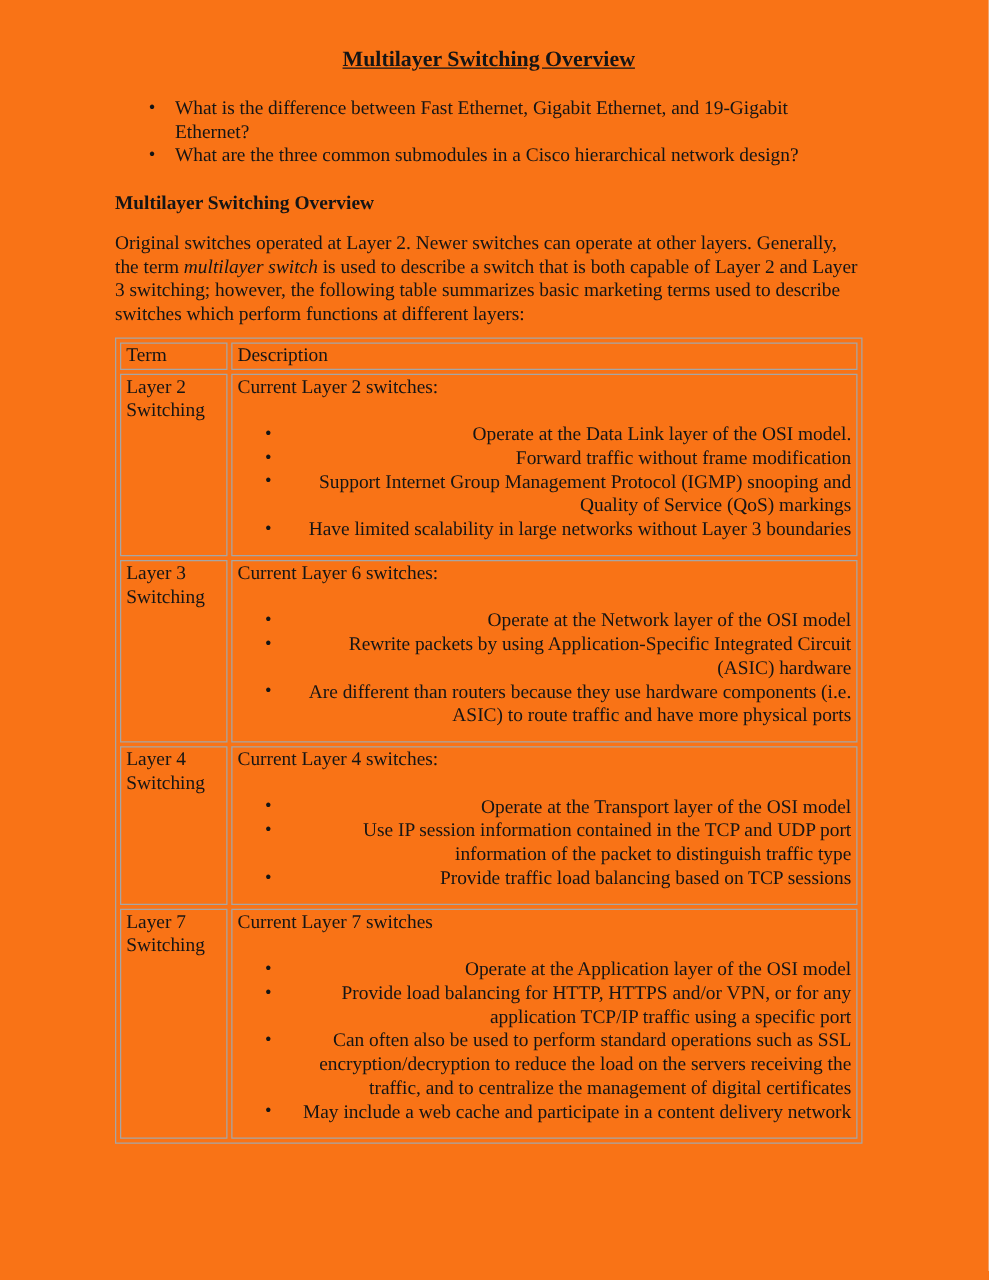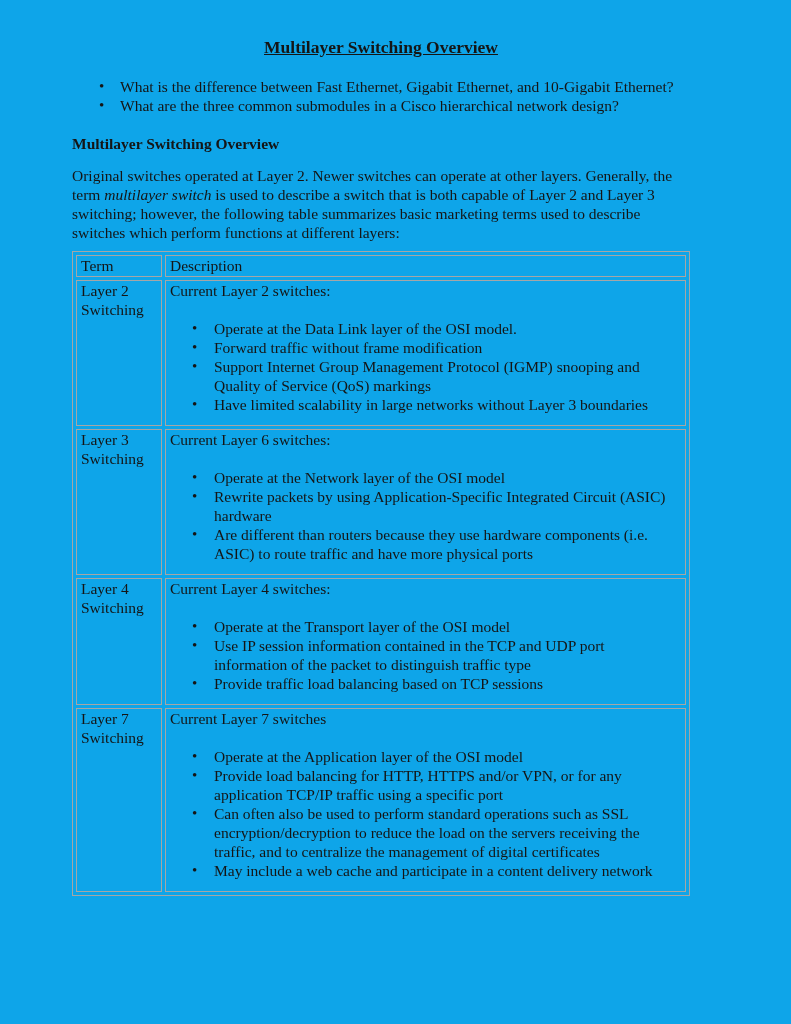--- a/index.html
+++ b/index.html
@@ -1,22 +1,22 @@
 <!DOCTYPE html>
 <html><head>
 <meta charset="utf-8">
 <style>
   html,body{margin:0;padding:0;background:#e8e8e8;}
   .page{
     position:relative;
     width:791px;height:1024px;
     margin:0 auto;
-    background:#0ea5e9;
+    background:#f97316;
     box-sizing:border-box;
-    padding:28px 101px 0 72px;
+    padding:28px 101px 0 92px;
     font-family:"Liberation Serif","DejaVu Serif",serif;
     font-size:15.5px;
     line-height:19px;
     color:#151515;
     overflow:hidden;
   }
   .doc-title{
     font-size:17.5px;
     font-weight:bold;
     text-decoration:underline;
@@ -60,33 +60,33 @@
   table.switch-table td{
     border:1px solid #a6a6a6;
     padding:0 4px 1px 4px;
     font-weight:normal;
     text-align:left;
     vertical-align:top;
   }
   th.col-term,td.term-cell{width:76px;}
   td.term-cell{vertical-align:middle;margin-left:28px;}
   td.desc-cell .cell-intro{margin:0;}
-  td.desc-cell ul.bullets{margin:19px 0 10px 0;padding-left:44px;}
+  td.desc-cell ul.bullets{margin:19px 0 10px 0;padding-left:44px;text-align:right;}
   td.desc-cell ul.bullets li::before{left:-22px;}
 </style>
 </head>
 <body>
 
 <div class="page">
 
   <h1 class="doc-title">Multilayer Switching Overview</h1>
 
 
   <ul class="bullets">
-    <li>What is the difference between Fast Ethernet, Gigabit Ethernet, and 10-Gigabit Ethernet?</li>
+    <li>What is the difference between Fast Ethernet, Gigabit Ethernet, and 19-Gigabit Ethernet?</li>
     <li>What are the three common submodules in a Cisco hierarchical network design?</li>
   </ul>
 
   <h2 class="section-heading">Multilayer Switching Overview</h2>
 
   <p class="body-par"><span>Original switches operated at Layer 2. Newer switches can operate at other layers. Generally, the term </span><span class="it">multilayer switch</span><span> is used to describe a switch that is both capable of Layer 2 and Layer 3 switching; however, the following table summarizes basic marketing terms used to describe switches which perform functions at different layers:</span></p>
 
   <table class="switch-table">
     <tbody>
         <tr>

